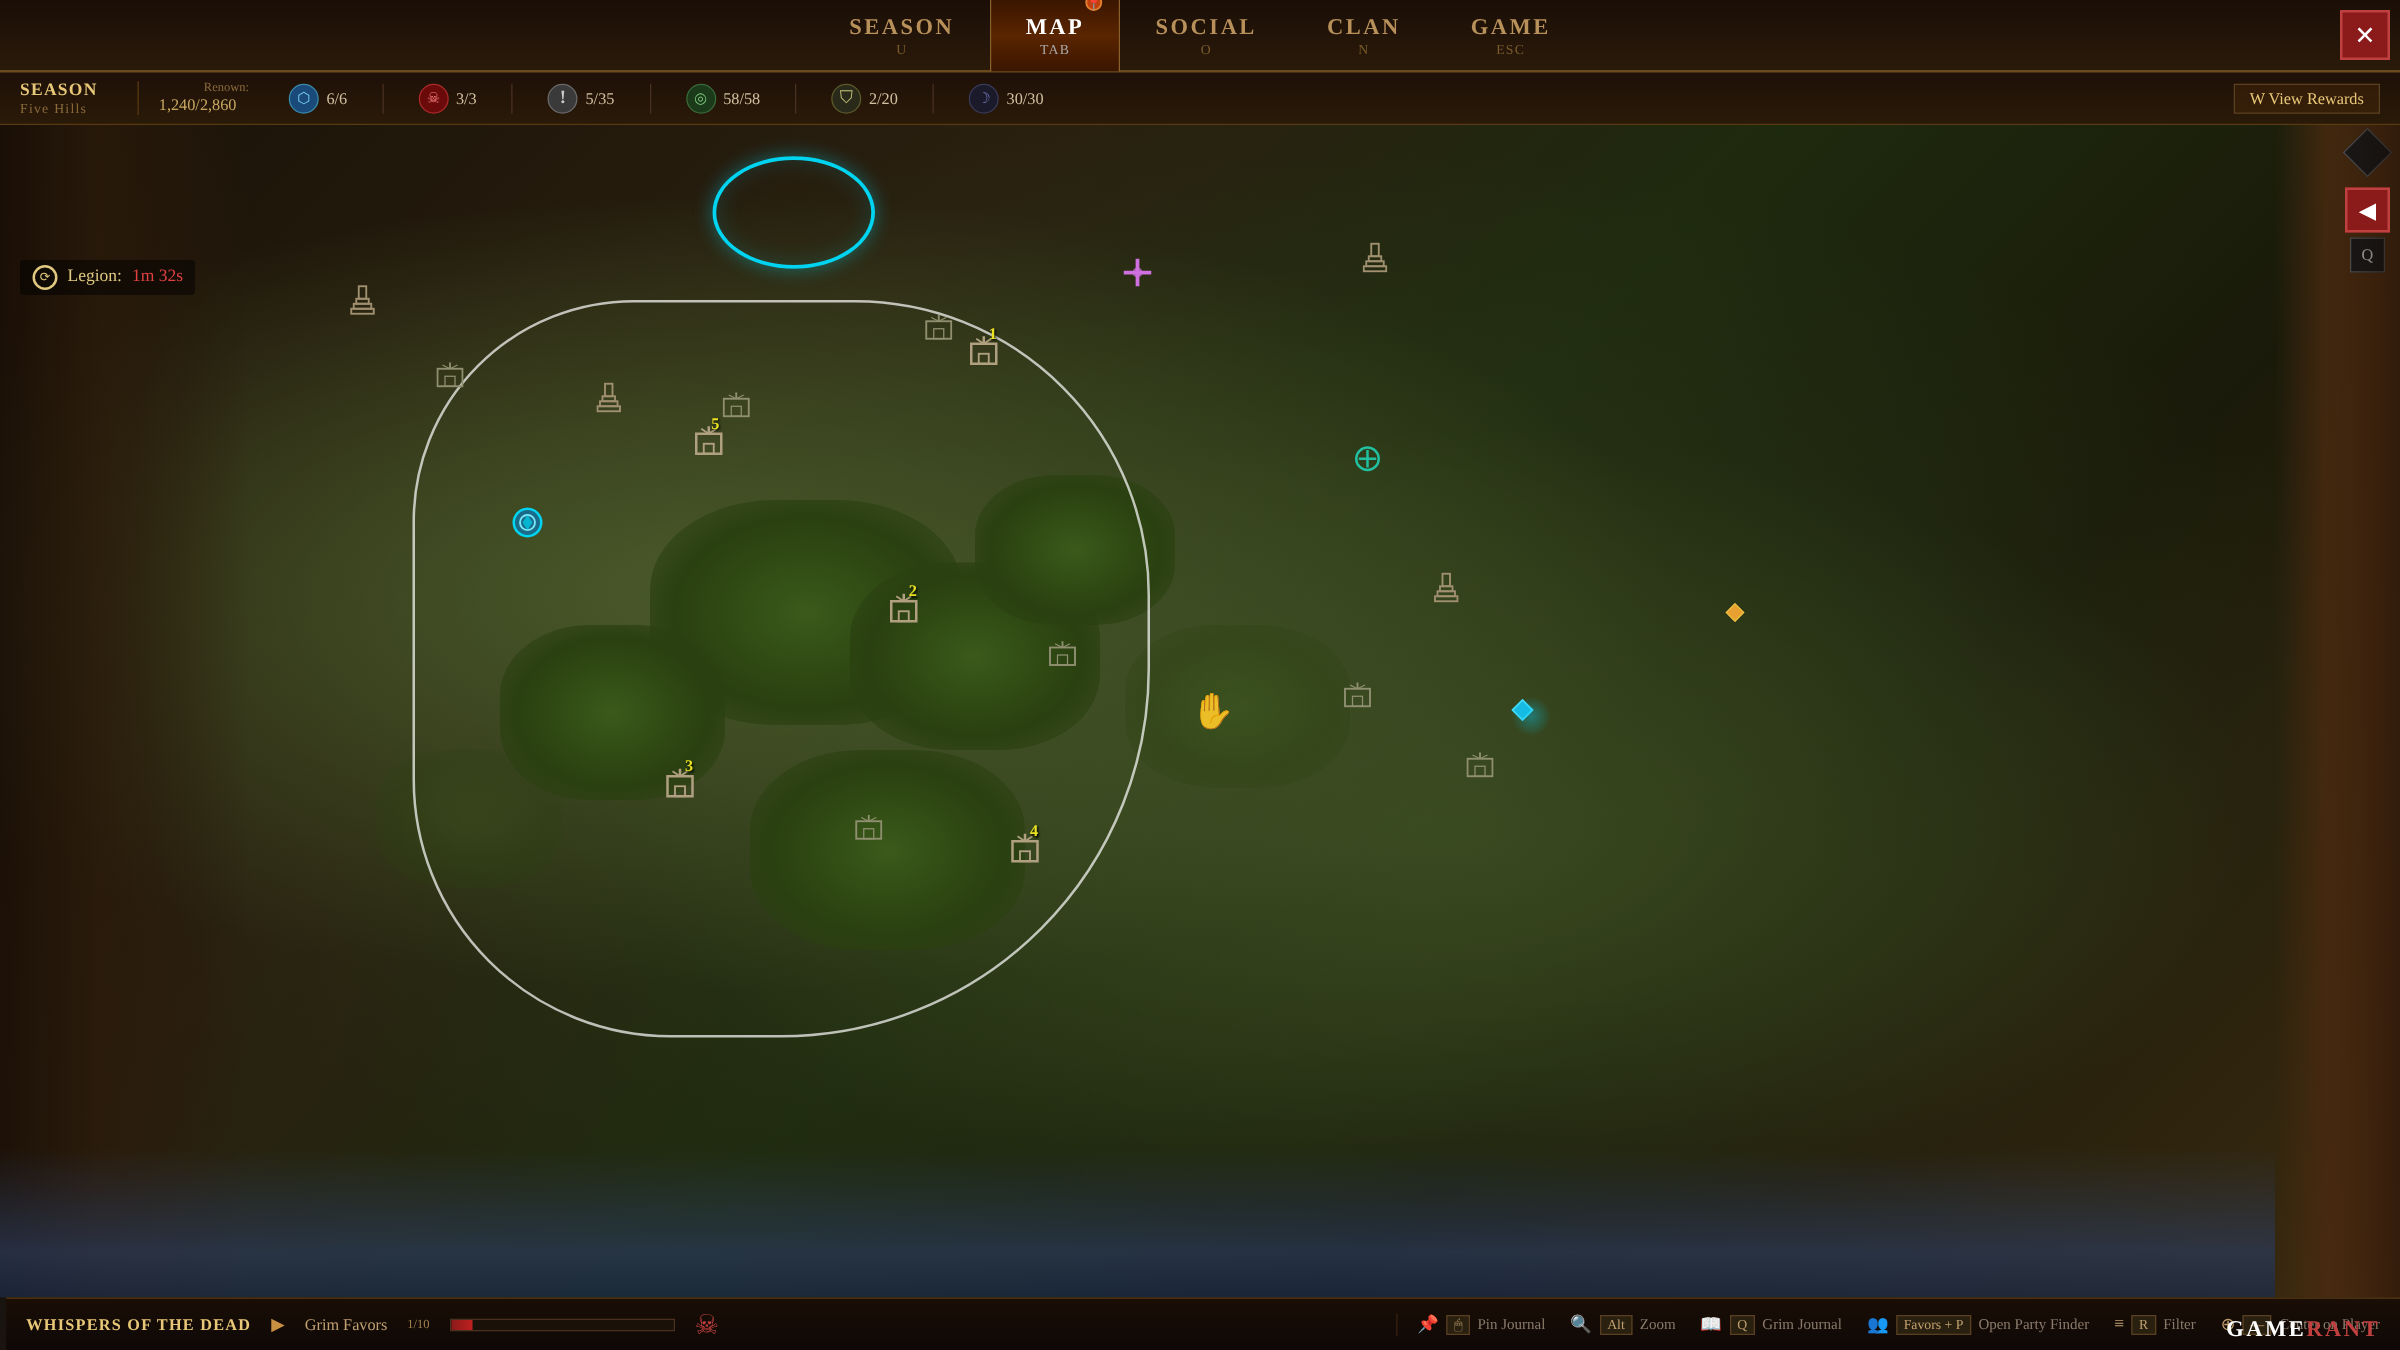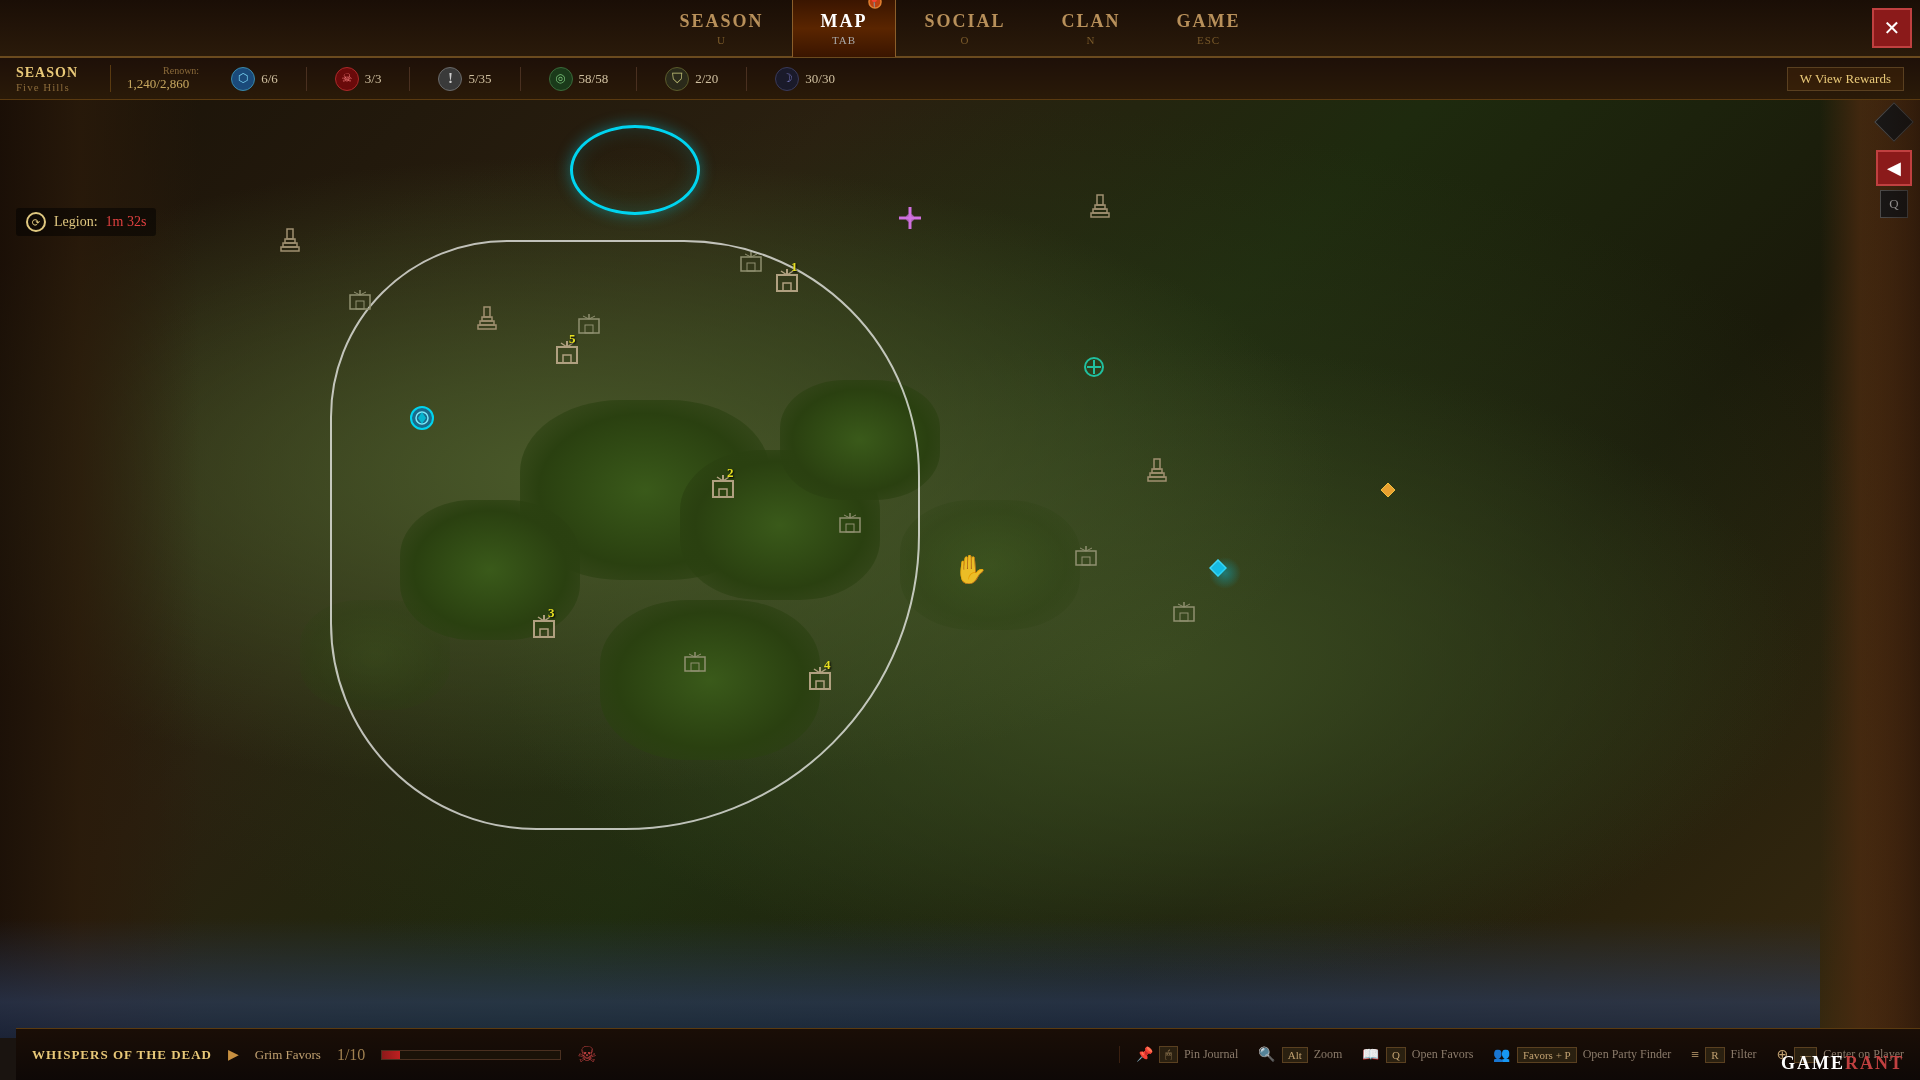--- a/index.html
+++ b/index.html
@@ -380,22 +380,22 @@
       border: 2px solid #e0c880;
       display: flex;
       align-items: center;
       justify-content: center;
       font-size: 10px;
     }
 
     
     #bottom-bar {
       position: absolute;
-      bottom: 0; left: 16px; right: 0;
-      height: 52px;
+      bottom: 0; left: 5px; right: 0;
+      height: 42px;
       background: linear-gradient(180deg, #1a0e06 0%, #0e0806 100%);
       border-top: 1px solid #5a3a10;
       display: flex;
       align-items: center;
       z-index: 100;
     }
 
     
     #quest-bar {
       display: flex;
@@ -418,21 +418,21 @@
       font-size: 14px;
     }
 
     .quest-name {
       color: #c0a070;
       font-size: 13px;
     }
 
     .quest-progress {
       color: #a08050;
-      font-size: 16px;
+      font-size: 10px;
     }
 
     .quest-progress-bar {
       width: 180px;
       height: 10px;
       background: #1a1208;
       border: 1px solid #4a3020;
       position: relative;
       overflow: hidden;
     }
@@ -849,21 +849,21 @@
       <span>Pin Journal</span>
     </div>
     <div class="hotkey-item">
       <span class="hotkey-icon">🔍</span>
       <span class="hotkey-key">Alt</span>
       <span>Zoom</span>
     </div>
     <div class="hotkey-item">
       <span class="hotkey-icon">📖</span>
       <span class="hotkey-key">Q</span>
-      <span>Open Favors</span>
+      <span>Grim Journal</span>
     </div>
     <div class="hotkey-item">
       <span class="hotkey-icon">👥</span>
       <span class="hotkey-key">Favors + P</span>
       <span>Open Party Finder</span>
     </div>
     <div class="hotkey-item">
       <span class="hotkey-icon">≡</span>
       <span class="hotkey-key">R</span>
       <span>Filter</span>

